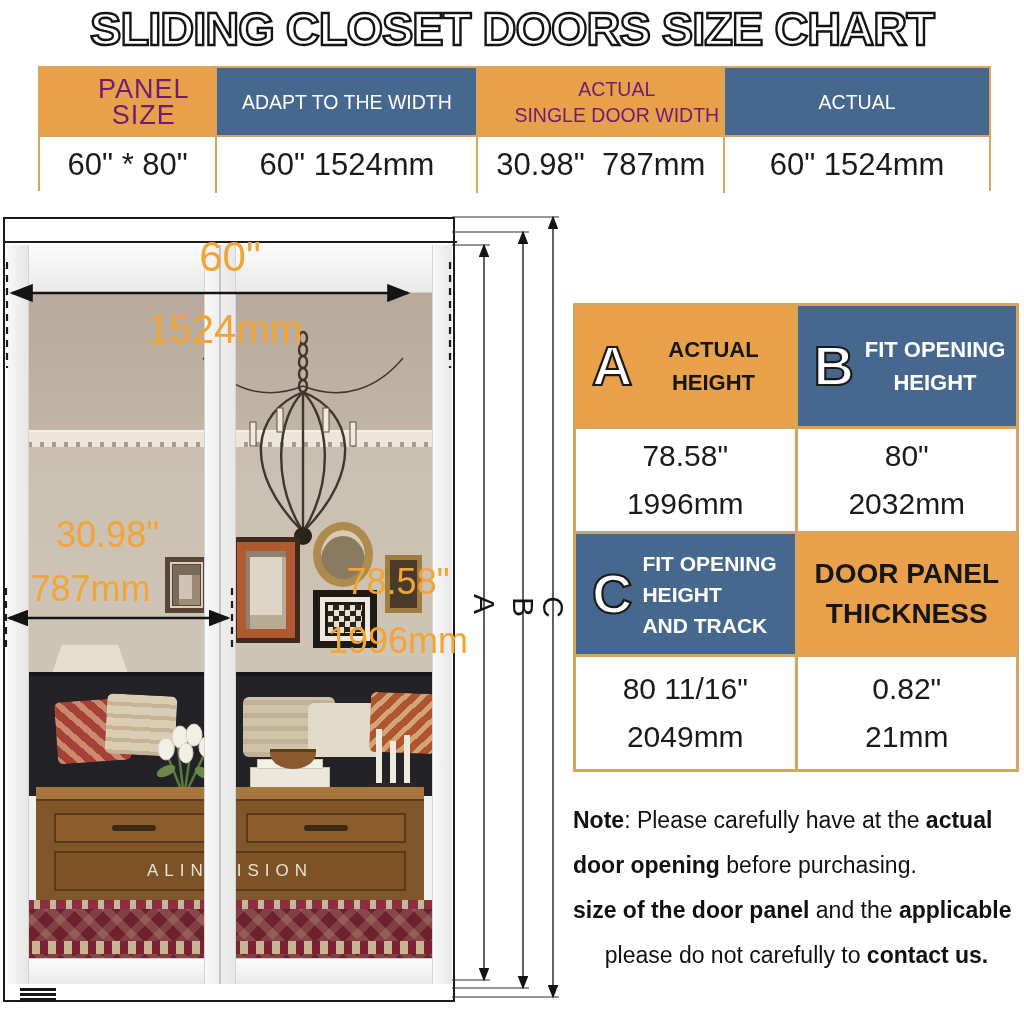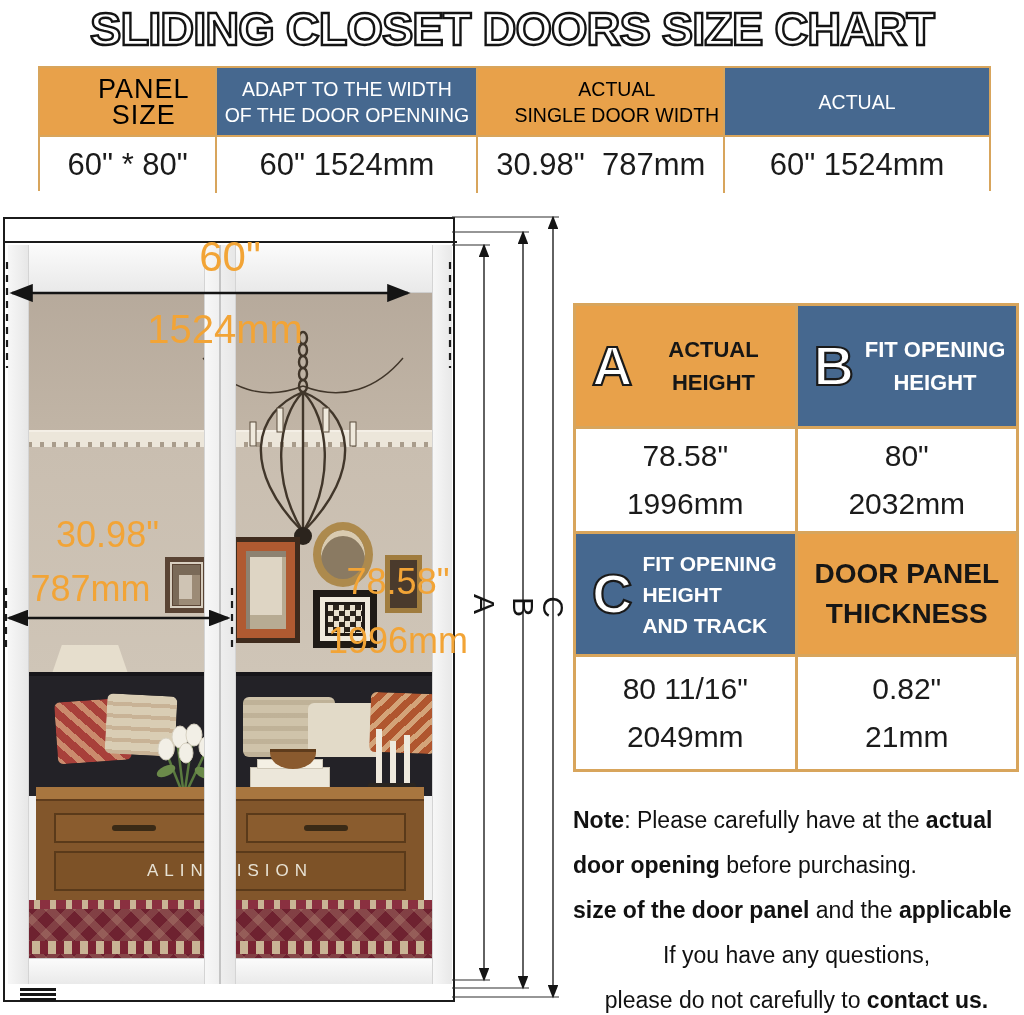--- a/index.html
+++ b/index.html
@@ -12,21 +12,21 @@
          -webkit-text-stroke:2.4px #141414;text-shadow:0 0 1px #00000055;}
 
   
   .top-table{position:absolute;left:38px;top:66px;width:953px;height:125px;
              display:grid;grid-template-columns:18.7% 27.5% 26% 27.8%;
              grid-template-rows:69px 56px;border:2px solid #D8A55C;box-sizing:border-box;}
   .tt-cell{border-right:2px solid #D8A55C;box-sizing:border-box;display:flex;
            flex-direction:column;justify-content:center;align-items:center;}
   .tt-cell:nth-child(4n){border-right:none;}
   .tt-head{border-bottom:2px solid #D8A55C;line-height:26px;font-size:19.5px;text-align:center;}
-  .tt-head.orange{background:#E8A14A;color:#000000;padding-left:32px;}
+  .tt-head.orange{background:#E8A14A;color:#701a75;padding-left:32px;}
   .tt-head.blue{background:#46688F;color:#fff;}
   .tt-head .one-line{font-size:27px;letter-spacing:1px;}
   .tt-val{background:#fff;font-size:31px;white-space:pre;}
 
   
   .fig{position:absolute;left:0;top:210px;width:570px;height:805px;}
   .outer-box{position:absolute;left:3px;top:7px;width:452px;height:785px;
              border:2px solid #1b1b1b;box-sizing:border-box;background:#fff;}
   .track-line{position:absolute;left:3px;top:31px;width:454px;height:2px;background:#1b1b1b;}
   .door{position:absolute;left:8px;top:35px;width:444px;height:739px;background:#f1f1f1;overflow:hidden;}
@@ -159,21 +159,20 @@
 <div id="page">
 
   <div class="title">SLIDING CLOSET DOORS SIZE CHART</div>
 
   <div class="top-table">
     <div class="tt-cell tt-head orange">
       <span class="one-line">PANEL SIZE</span>
     </div>
     <div class="tt-cell tt-head blue">
       <span>ADAPT TO THE WIDTH</span>
-      <span>OF THE DOOR OPENNING</span>
     </div>
     <div class="tt-cell tt-head orange">
       <span>ACTUAL</span>
       <span>SINGLE DOOR WIDTH</span>
     </div>
     <div class="tt-cell tt-head blue">
       <span>ACTUAL</span>
     </div>
     <div class="tt-cell tt-val">60" * 80"</div>
     <div class="tt-cell tt-val">60" 1524mm</div>
@@ -371,17 +370,16 @@
     <div class="sp-val">
       <span>0.82"</span>
       <span>21mm</span>
     </div>
   </div>
 
   <div class="note">
     <p><b>Note</b><span>: Please carefully have at the </span><b>actual</b></p>
     <p><b>door opening</b><span> before purchasing.</span></p>
     <p><b>size of the door panel</b><span> and the </span><b>applicable</b></p>
-    <p class="ctr"><span>If you have any questions,</span></p>
     <p class="ctr"><span>please do not carefully to </span><b>contact us.</b></p>
   </div>
 
 </div>
 
 </body></html>

